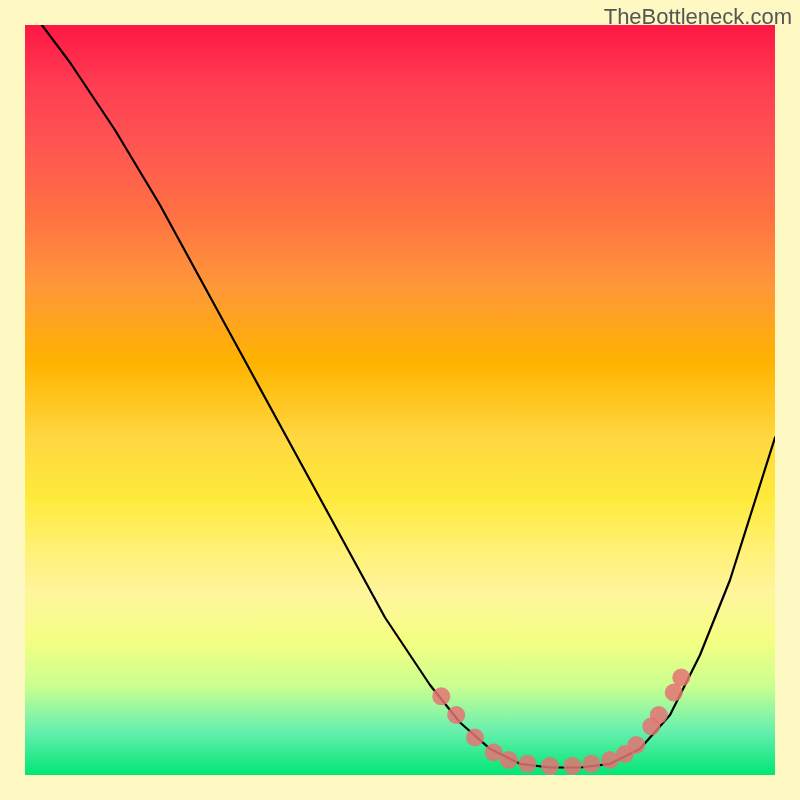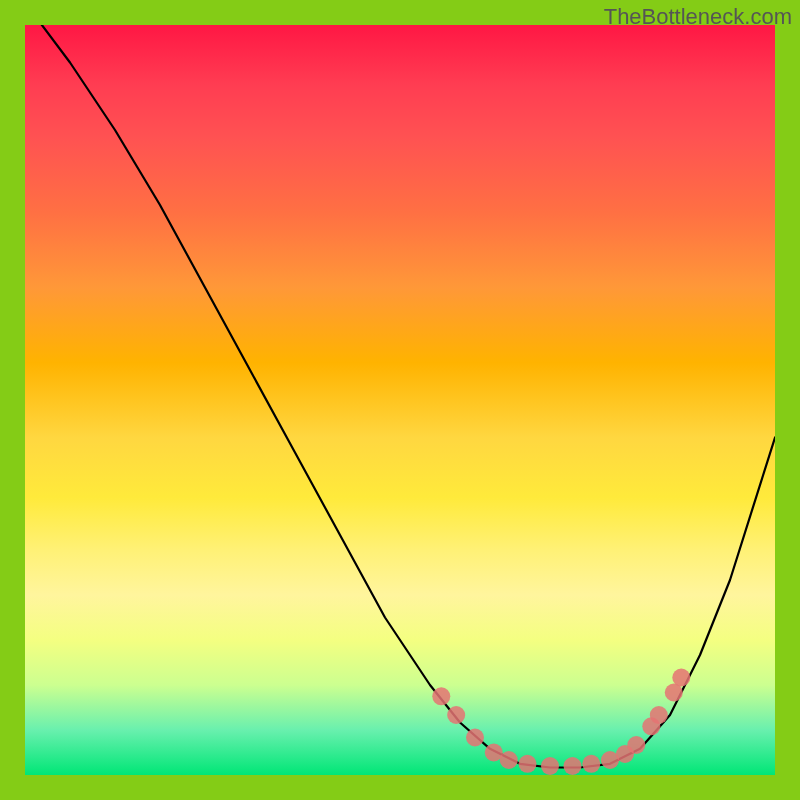--- a/index.html
+++ b/index.html
@@ -1,17 +1,17 @@
 <!DOCTYPE html>
 <html><head>
 <meta charset="utf-8">
 <style>
   * { margin: 0; padding: 0; box-sizing: border-box; }
   body { width: 800px; height: 800px; background: #000; font-family: Arial, sans-serif; position: relative; }
-  .frame { width: 800px; height: 800px; background: #84cc16; position: relative; text-decoration: underline; }
+  .frame { width: 800px; height: 800px; background: #fef9c3; position: relative; text-decoration: underline; }
   .plot-area {
     position: absolute;
     left: 25px;
     top: 25px;
     width: 750px;
     height: 750px;
     background: linear-gradient(to bottom,
       #ff1744 0%,
       #ff3d52 8%,
       #ff5252 15%,

